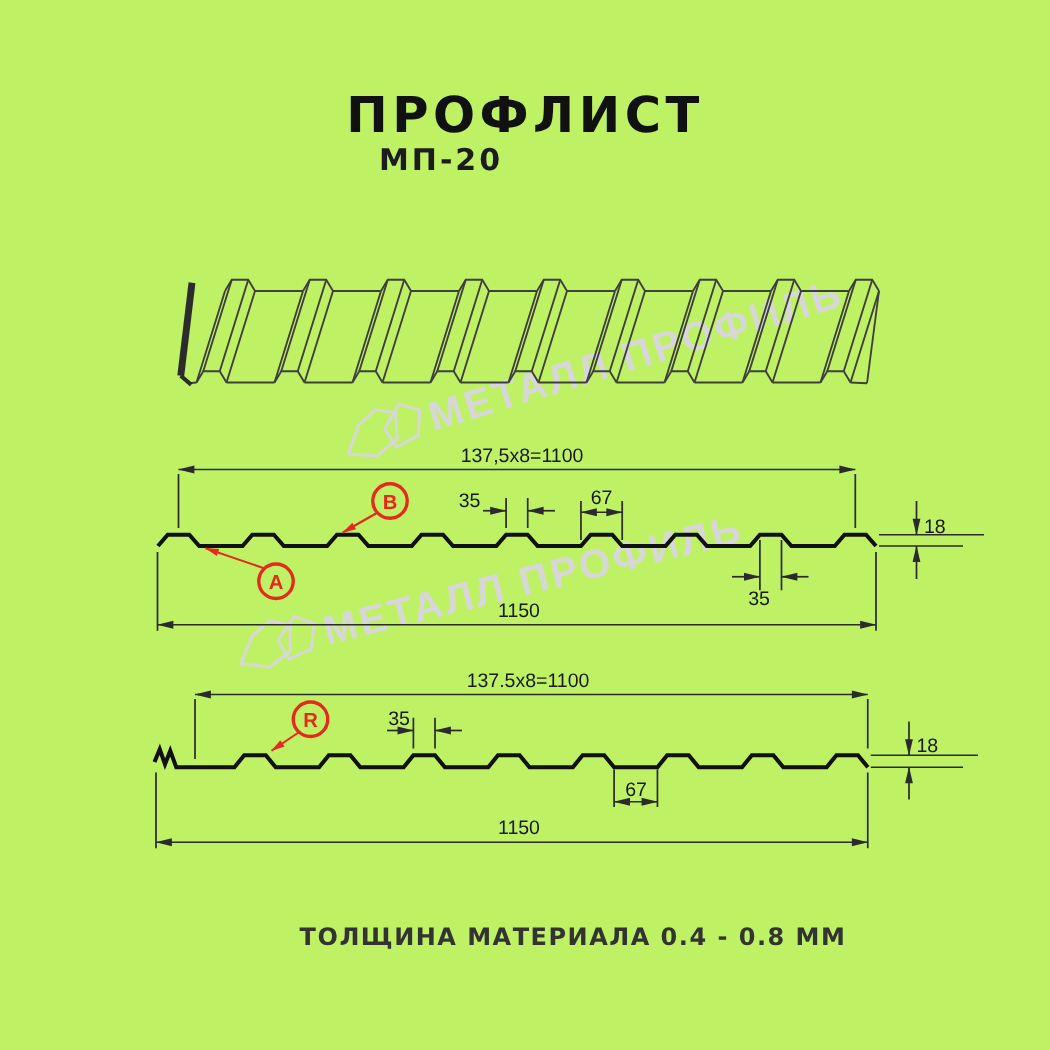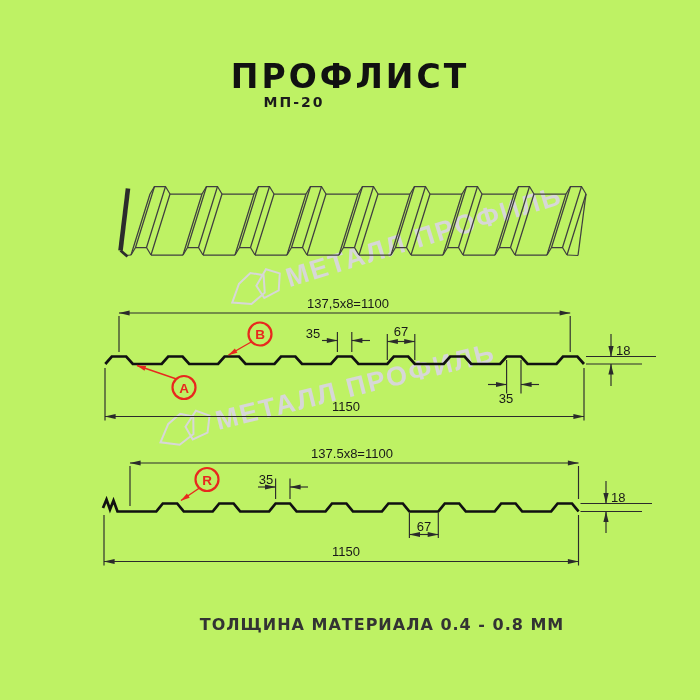--- a/index.html
+++ b/index.html
@@ -2,21 +2,21 @@
 <html><head>
 <meta charset="utf-8">
 <style>
   html,body{margin:0;padding:0;background:#ffffff;}
   .page{position:relative;width:700px;height:700px;background:#bef264;overflow:hidden;
         font-family:"Liberation Sans",sans-serif;}
   .title{position:absolute;top:57px;left:0;width:700px;text-align:center;
          font-family:"DejaVu Sans",sans-serif;font-weight:bold;font-size:33px;
          letter-spacing:3px;color:#111;}
   .subtitle{position:absolute;top:94px;left:0;width:588px;text-align:center;
-         font-family:"DejaVu Sans",sans-serif;font-weight:600;font-size:14px;
+         font-family:"DejaVu Sans",sans-serif;font-weight:600;font-size:20px;
          letter-spacing:2px;color:#1c1c1c;}
   .footer{position:absolute;top:615px;left:0;width:700px;text-align:center;
          font-family:"DejaVu Sans",sans-serif;font-weight:600;font-size:16px;
          letter-spacing:1px;color:#333;padding-left:32px;}
   svg{position:absolute;left:0;top:0;}
   .thin{stroke:#3f3f3f;stroke-width:1.25;fill:none;}
   .dimline{stroke:#2b2b2b;stroke-width:1.15;fill:none;}
   .profile{stroke:#111;stroke-width:2.7;fill:none;stroke-linejoin:miter;}
   .dim{font:13px "Liberation Sans",sans-serif;fill:#191919;text-anchor:middle;}
   .dimL{font:13px "Liberation Sans",sans-serif;fill:#191919;text-anchor:start;}

